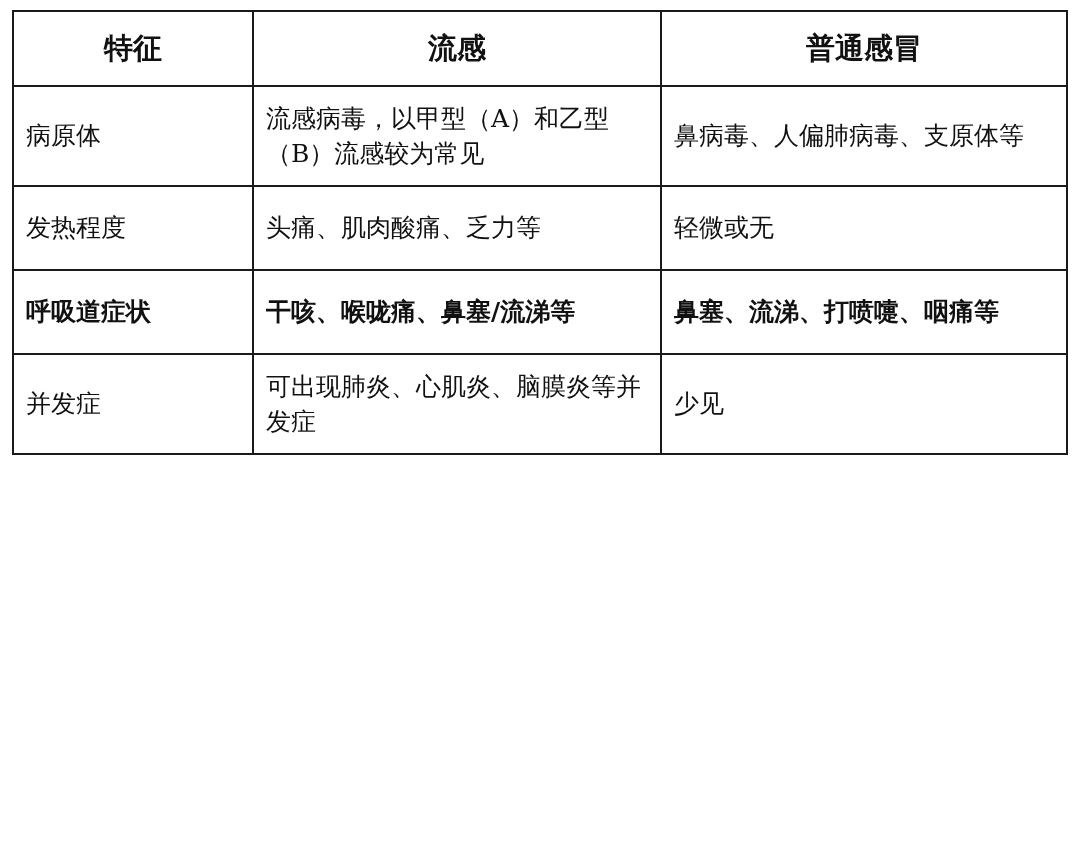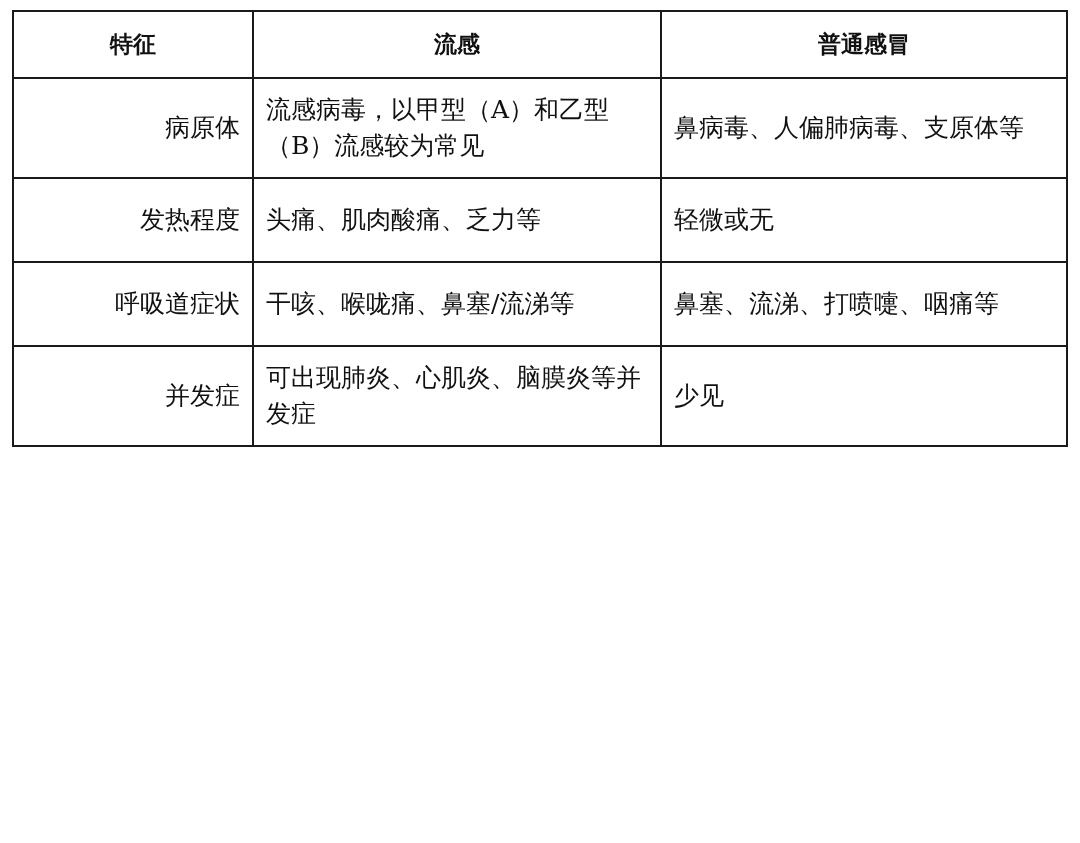--- a/index.html
+++ b/index.html
@@ -38,40 +38,40 @@
     vertical-align: middle;
     padding: 10px 12px;
     font-size: 25px;
     line-height: 1.42;
     font-weight: normal;
   }
   
   tr.head-row th {
     text-align: center;
     font-weight: bold;
-    font-size: 23px;
+    font-size: 29px;
     padding: 16px 2px;
   }
   
   td.feature {
-    text-align: right;
+    text-align: left;
     font-weight: bold;
     font-size: 26px;
     border-radius: 12px;
   }
   td.body-cell {
     text-align: left;
   }
   
   tr.r-pathogen td { height: 78px; }
   tr.r-contagious td { height: 62px; }
   tr.r-seasonal td { height: 118px; }
   tr.r-fever td { height: 76px; }
   tr.r-systemic td { height: 62px; }
-  tr.r-resp td { height: 62px; }
+  tr.r-resp td { height: 62px; font-weight: bold; }
   tr.r-course td { height: 62px; }
   tr.r-complication td { height: 78px; }
 </style>
 </head>
 <body>
 
 <div class="page">
   <table class="compare">
     <colgroup>
       <col class="c0">

